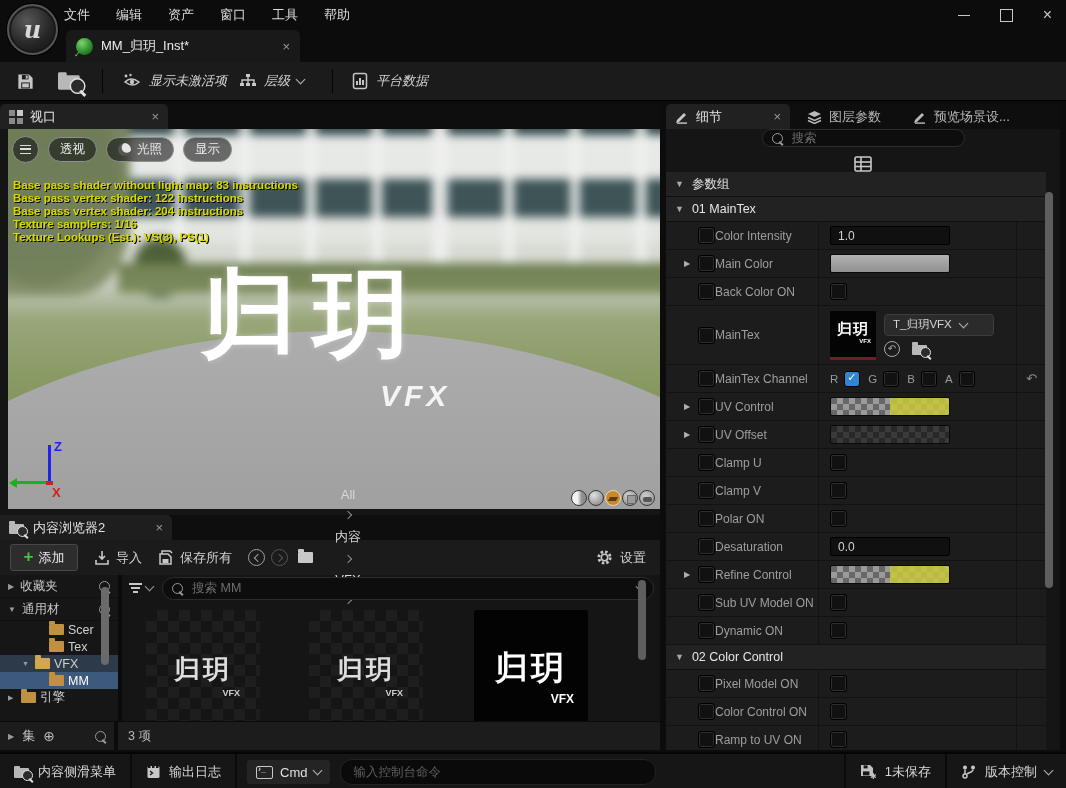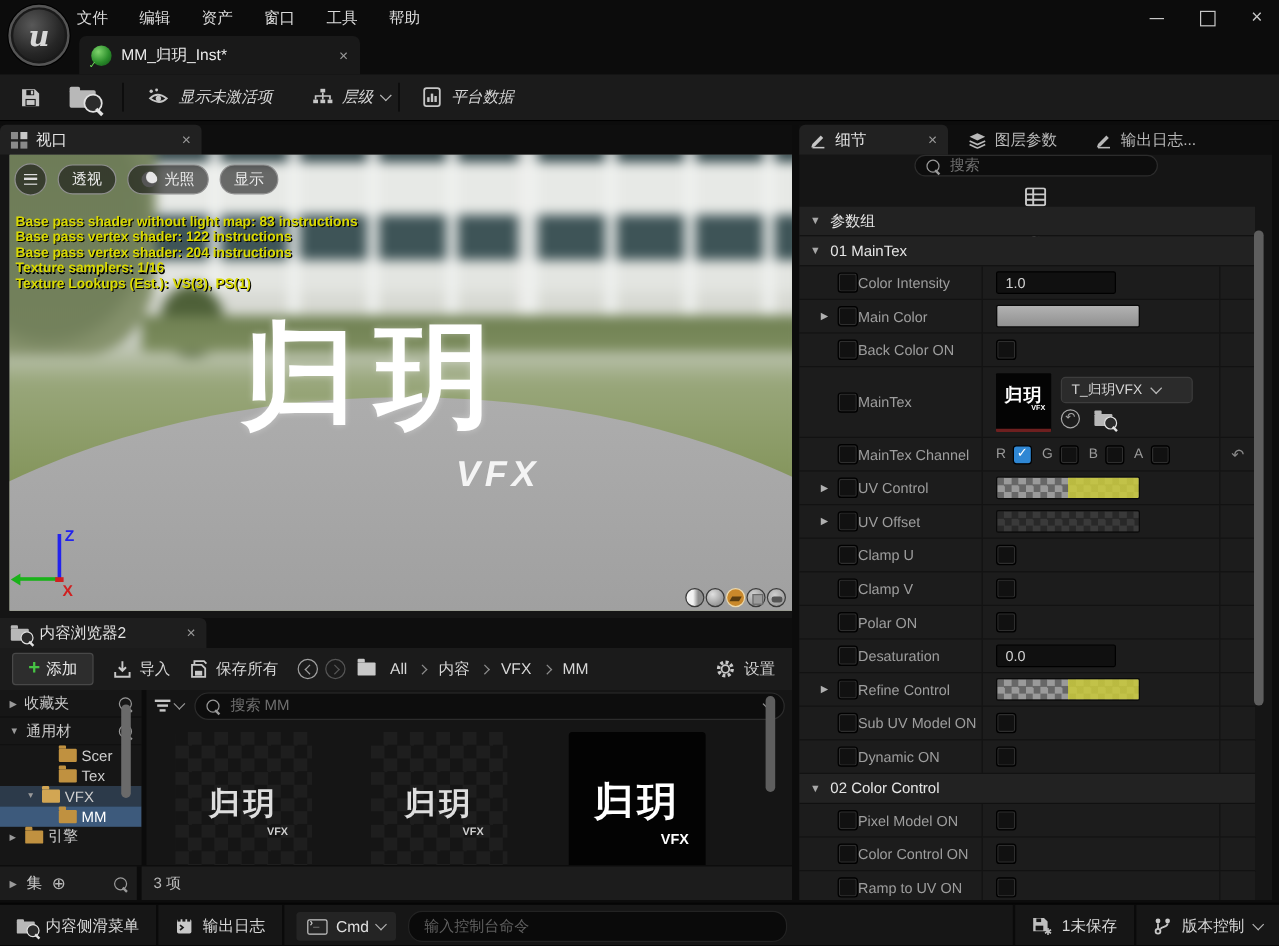--- a/index.html
+++ b/index.html
@@ -107,21 +107,21 @@
   .pname{width:152px;flex:none;display:flex;align-items:center;border-right:1px solid #121212;position:relative;}
   .pexp{width:14px;margin-left:18px;font-size:8px;color:#b0b0b0;flex:none;}
   .pexp.empty{visibility:hidden;}
   .cbx{width:15px;height:15px;background:#111;border:1px solid #000;box-shadow:inset 0 0 0 1px #2e2e2e;
        border-radius:3px;flex:none;position:relative;}
   .cbx.checked{background:#2f87d4;box-shadow:none;}
   .cbx.checked::after{content:"✓";position:absolute;left:2px;top:-1px;color:#fff;font-size:11px;font-weight:bold;}
   .plabel{margin-left:0;color:#9e9e9e;font-size:12px;white-space:nowrap;overflow:hidden;}
   .pval{flex:1;display:flex;align-items:center;padding-left:11px;gap:8px;border-right:1px solid #121212;min-width:0;}
   .pextra{width:29px;flex:none;display:flex;align-items:center;justify-content:center;color:#8a8a8a;font-size:13px;}
-  .tinput{width:100px;height:19px;background:#101010;border:1px solid #000;border-radius:2px;
+  .tinput{width:120px;height:19px;background:#101010;border:1px solid #000;border-radius:2px;
           color:#d2d2d2;font-size:12px;display:flex;align-items:center;padding-left:7px;box-sizing:border-box;}
   .swatch{width:120px;height:19px;border-radius:2px;border:1px solid #0a0a0a;box-sizing:border-box;}
   .swatch.solid{background:linear-gradient(180deg,#b2b2b2,#909090);}
   .swatch.grad{background:
       linear-gradient(90deg, rgba(0,0,0,0) 0 50%, rgba(201,201,58,.85) 50% 100%),
       repeating-conic-gradient(#9a9a9a 0% 25%, #676767 0% 50%);
       background-size:100% 100%, 12px 12px;}
   .swatch.dark{background:repeating-conic-gradient(#3a3a3a 0% 25%, #282828 0% 50%);background-size:12px 12px;}
   .ch-group{display:flex;align-items:center;gap:6px;}
   .ch-lbl{color:#9a9a9a;font-size:11.5px;}
@@ -157,21 +157,21 @@
            justify-content:center;box-sizing:border-box;}
   .navcirc.dim{border-color:#555;color:#555;}
   .navcirc .chev-l{width:5px;height:5px;border-left:1.5px solid #a0a0a0;border-bottom:1.5px solid #a0a0a0;transform:rotate(45deg);margin-left:2px;}
   .navcirc.dim .chev-rr{width:5px;height:5px;border-right:1.5px solid #555;border-top:1.5px solid #555;transform:rotate(45deg);margin-right:2px;}
   .folder-ico{width:15px;height:11px;background:#c8c8c8;border-radius:1px;position:relative;flex:none;}
   .folder-ico::before{content:"";position:absolute;top:-3px;left:0;width:6px;height:3px;background:#c8c8c8;border-radius:1px 1px 0 0;}
   .folder-ico.y{background:#c09140;}
   .folder-ico.y::before{background:#c09140;}
   .folder-ico.open{background:#d2a653;}
   .folder-ico.open::before{background:#d2a653;}
-  #breadcrumbs{display:flex;align-items:center;gap:10px;margin-left:12px;color:#d8d8d8;}
+  #breadcrumbs{display:flex;align-items:center;gap:10px;margin-left:22px;color:#d8d8d8;flex-direction:column;}
   #cb-settings{margin-left:auto;margin-right:14px;display:flex;align-items:center;gap:7px;color:#d2d2d2;}
   #cb-body{position:absolute;left:0;top:60px;width:660px;bottom:28px;}
   #cb-sidebar{position:absolute;left:0;top:0;width:118px;bottom:0;background:#161616;border-right:4px solid #0b0b0b;box-sizing:content-box;}
   .sb-row{height:22px;display:flex;align-items:center;padding:0 8px;gap:6px;color:#c8c8c8;font-size:12.5px;border-bottom:1px solid #101010;}
   .sb-row .tri{font-size:8px;color:#9a9a9a;}
   .sb-row .lens{margin-left:auto;}
   #folder-tree{position:relative;overflow:hidden;height:100px;}
   .tree-row{height:17px;display:flex;align-items:center;gap:4px;font-size:12.5px;color:#cfcfcf;white-space:nowrap;}
   .tree-row.hl{background:#2c3a4a;}
   .tree-row.sel{background:#3d5a7c;color:#fff;}
@@ -263,21 +263,21 @@
     <div class="tb-sep" style="left:102px;"></div>
     <div class="tb-btn" style="left:122px;">
       <svg class="ico" width="20" height="16" viewBox="0 0 20 16">
           <circle cx="4" cy="3" r="1.4" fill="#c6c6c6"></circle>
           <circle cx="8.5" cy="2" r="1.2" fill="#c6c6c6"></circle>
           <path d="M3 9 q6-6 14 0 q-6 6-14 0z" fill="none" stroke="#c6c6c6" stroke-width="1.5"></path>
           <circle cx="10" cy="9" r="2.2" fill="#c6c6c6"></circle>
         </svg>
       <span>显示未激活项</span>
     </div>
-    <div class="tb-btn" style="left:260px;">
+    <div class="tb-btn" style="left:239px;">
       <svg class="ico" width="18" height="17" viewBox="0 0 18 17">
           <rect x="7" y="1" width="4" height="3" fill="#c6c6c6"></rect>
           <path d="M9 4v3M3 10v-3h12v3M9 10V7" stroke="#c6c6c6" stroke-width="1.4" fill="none"></path>
           <rect x="1" y="10" width="4" height="3" fill="#c6c6c6"></rect>
           <rect x="7" y="10" width="4" height="3" fill="#c6c6c6"></rect>
           <rect x="13" y="10" width="4" height="3" fill="#c6c6c6"></rect>
         </svg>
       <span>层级</span>
       <span class="chev"></span>
     </div>
@@ -369,21 +369,21 @@
             <path d="M1 7.5 L7.5 10.5 14 7.5" fill="none" stroke="#b8b8b8" stroke-width="1.4"></path>
             <path d="M1 10.5 L7.5 13.5 14 10.5" fill="none" stroke="#b8b8b8" stroke-width="1.4"></path>
           </svg>
         <span>图层参数</span>
       </div>
       <div class="ptab" style="margin-left:14px;">
         <svg class="ico" width="14" height="14" viewBox="0 0 14 14">
             <path d="M2 10 L9 3 l2 2-7 7-3 1z" fill="#b8b8b8"></path>
             <rect x="2" y="12.4" width="10" height="1.4" fill="#b8b8b8"></rect>
           </svg>
-        <span>输出日志...</span>
+        <span>预览场景设...</span>
       </div>
     </div>
     <div id="dt-search-row">
       <div class="searchbox">
         <span class="lens"></span>
         <input placeholder="搜索" style="">
       </div>
       <svg class="ico" width="18" height="16" viewBox="0 0 18 16">
           <rect x="1" y="1" width="16" height="14" rx="1.5" fill="none" stroke="#c8c8c8" stroke-width="1.6"></rect>
           <line x1="1" y1="6" x2="17" y2="6" stroke="#c8c8c8" stroke-width="1.6"></line>

